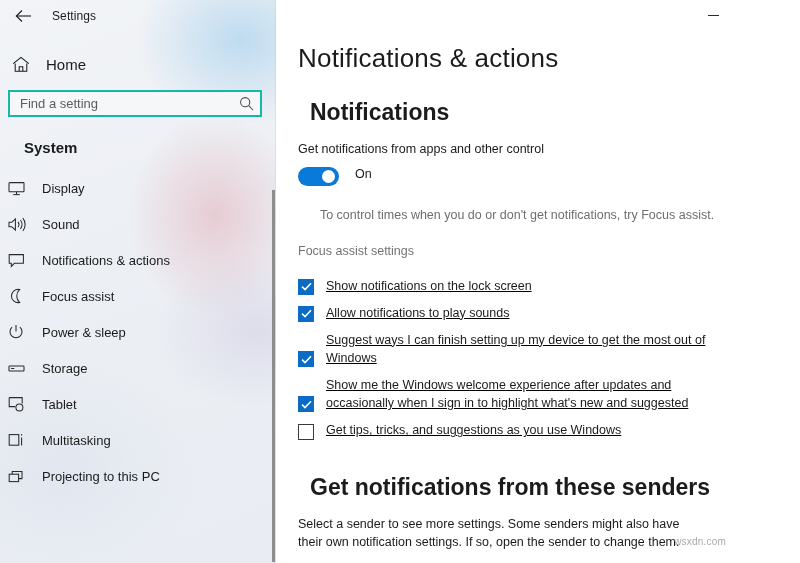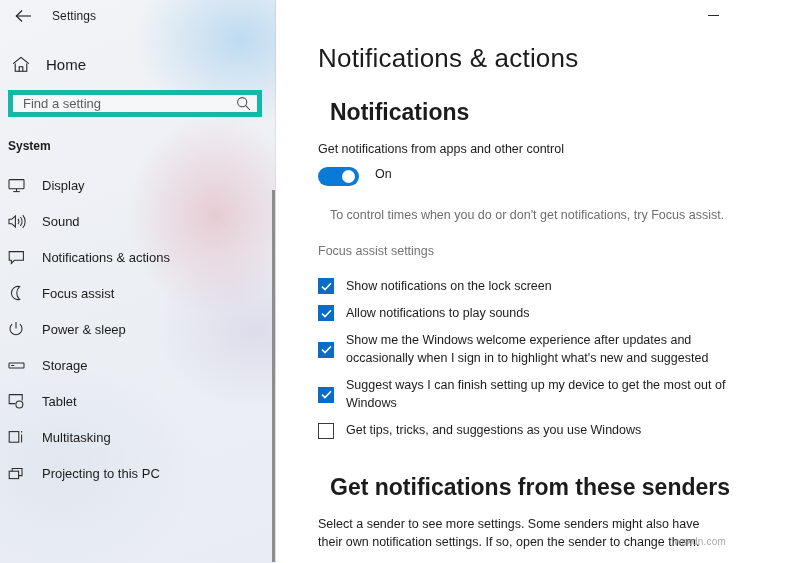--- a/index.html
+++ b/index.html
@@ -11,21 +11,20 @@
     font-family: "Liberation Sans", sans-serif;
     background: #ffffff;
   }
 
   #app {
     position: relative;
     width: 736px;
     height: 563px;
     display: flex;
     background: #ffffff;
-    gap: 20px;
   }
 
   
   .sidebar {
     position: relative;
     width: 276px;
     height: 563px;
     flex: 0 0 276px;
     overflow: hidden;
     background: #eef1f5;
@@ -86,43 +85,43 @@
   .home-label {
     font-size: 15px;
     color: #1b1b1b;
     margin-left: 8px;
   }
 
   .search-wrap {
     margin: 8px 14px 0 8px;
     height: 27px;
     background: #f6f7f9;
-    border: 5px solid #14b8a6;
+    border: 2px solid #14b8a6;
     display: flex;
     align-items: center;
     padding: 0 6px 0 10px;
   }
   .search-input {
     flex: 1;
     border: 0;
     outline: 0;
     background: transparent;
     font-family: "Liberation Sans", sans-serif;
     font-size: 13px;
     color: #4a4a4a;
     height: 100%;
   }
   .search-input::placeholder { color: #5d5d5d; opacity: 1; }
   .search-icon { color: #4a4a4a; display: flex; align-items: center; }
 
   .section-title {
-    font-size: 12px;
+    font-size: 15px;
     font-weight: bold;
     color: #1b1b1b;
-    padding-left: 8px;
+    padding-left: 24px;
     margin-top: 22px;
   }
 
   .nav-list { margin-top: 14px; }
 
   .nav-item {
     display: flex;
     align-items: center;
     height: 36px;
     padding-left: 8px;
@@ -247,22 +246,23 @@
     margin-top: 19px;
     display: inline-block;
     text-decoration: none;
     cursor: pointer;
   }
 
   .checklist { margin-top: 18px; }
 
   .check-row {
     display: flex;
-    align-items: center;
+    align-items: flex-end;
     margin-bottom: 9px;
+    text-decoration: underline;
   }
   .cb {
     width: 16px;
     height: 16px;
     flex: 0 0 16px;
     margin-top: 1px;
     background: #0a6cc4;
     display: flex;
     align-items: center;
     justify-content: center;
@@ -475,30 +475,30 @@
         </span>
         <span class="check-label">Allow notifications to play sounds</span>
       </div>
 
       <div class="check-row">
         <span class="cb">
           <svg width="11" height="9" viewBox="0 0 11 9" fill="none" stroke="#ffffff" stroke-width="1.5">
               <path d="M1 4.6 L4 7.6 L10 1.2"></path>
             </svg>
         </span>
-        <span class="check-label">Show me the Windows welcome experience after updates and occasionally when I sign in to highlight what's new and suggested</span>
+        <span class="check-label">Suggest ways I can finish setting up my device to get the most out of Windows</span>
       </div>
 
       <div class="check-row">
         <span class="cb">
           <svg width="11" height="9" viewBox="0 0 11 9" fill="none" stroke="#ffffff" stroke-width="1.5">
               <path d="M1 4.6 L4 7.6 L10 1.2"></path>
             </svg>
         </span>
-        <span class="check-label">Suggest ways I can finish setting up my device to get the most out of Windows</span>
+        <span class="check-label">Show me the Windows welcome experience after updates and occasionally when I sign in to highlight what's new and suggested</span>
       </div>
 
       <div class="check-row">
         <span class="cb off">
           
         </span>
         <span class="check-label">Get tips, tricks, and suggestions as you use Windows</span>
       </div>
 
     </div>

